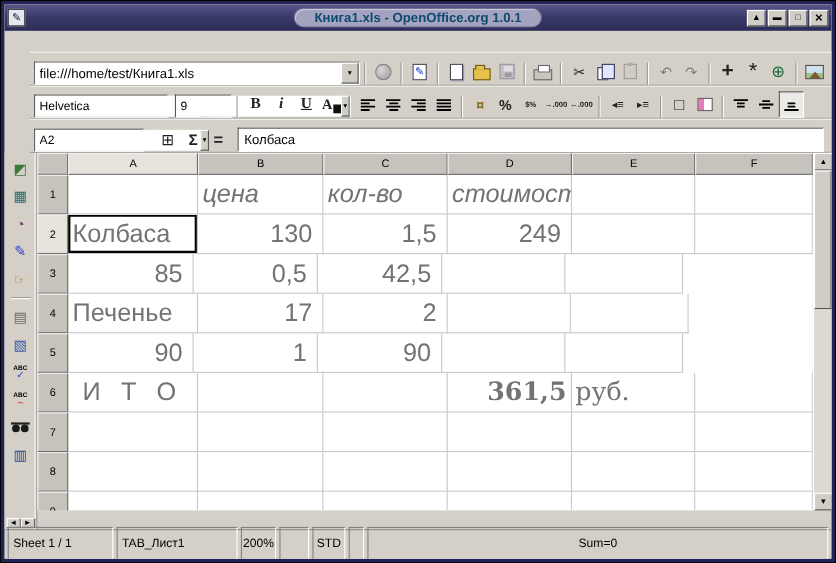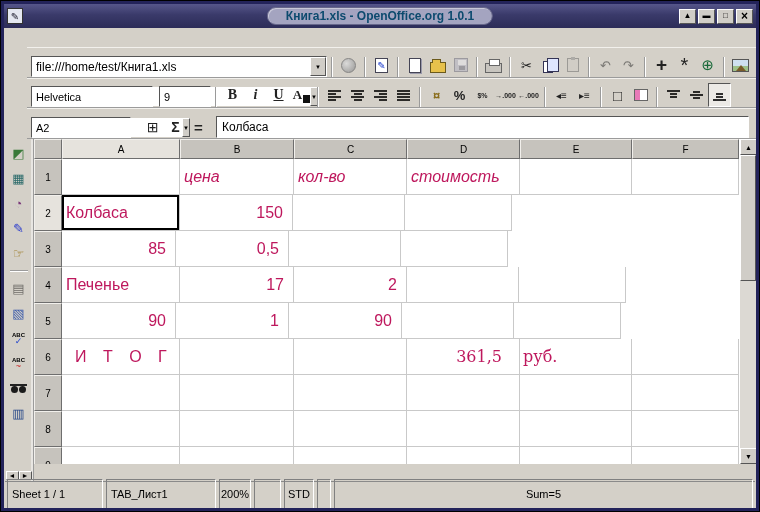--- a/index.html
+++ b/index.html
@@ -96,26 +96,26 @@
 
   .chrow { display:flex; height:20px; }
   .chd, .rhd, .corner { background:#c6c3bd; border:1px solid; border-color:#f2f0ec #6e6e6e #6e6e6e #f2f0ec;
     font-size:10px; color:#000; display:flex; align-items:center; justify-content:center; flex:none; }
   .corner { width:28px; height:20px; }
   .chd { height:20px; }
   .rhd { width:28px; }
   .chd.hl, .rhd.hl { background:#e6e3dd; }
   .grow { display:flex; height:36px; }
   .cell { flex:none; border-right:1px solid #c9c9c9; border-bottom:1px solid #c9c9c9;
-    font-size:16px; display:flex; align-items:center; white-space:nowrap; overflow:hidden; color:#be185d; }
+    font-size:23px; display:flex; align-items:center; white-space:nowrap; overflow:hidden; color:#737373; }
   .c-it { font-style:italic; padding-left:4px; }
   .c-tx { padding-left:4px; }
   .c-n { justify-content:flex-end; padding-right:9px; }
   .c-itog { padding-left:13px; letter-spacing:6px; }
-  .c-sern { font-family:"DejaVu Serif",serif; justify-content:flex-end; padding-right:17px; }
+  .c-sern { font-family:"DejaVu Serif",serif; justify-content:flex-end; padding-right:4px;font-weight:bold; }
   .c-serl { font-family:"DejaVu Serif",serif; padding-left:3px; }
   .selcell { box-shadow:inset 0 0 0 2px #000; position:relative; z-index:2; }
 
   
   .vscroll { position:absolute; top:0; right:0; bottom:17px; width:17px; background:#d9d6d0;
     display:flex; flex-direction:column; border-left:1px solid #fff; }
   .sbtn { width:17px; height:16px; flex:none; background:#d0cdc7; border:1px solid; border-color:#fff #555 #555 #fff;
     display:flex; align-items:center; justify-content:center; font-size:7px; color:#000; }
   .vthumb { height:126px; flex:none; background:#d0cdc7; border:1px solid; border-color:#fff #555 #555 #fff; }
   .vtrack { flex:1; background:#dcd9d3; }
@@ -430,28 +430,31 @@
                 <div class="cell" style="width: 118px;"></div>
                 <div class="cell c-it" style="width: 114px;">цена</div>
                 <div class="cell c-it" style="width: 113px;">кол-во</div>
                 <div class="cell c-it" style="width: 113px;">стоимость</div>
                 <div class="cell" style="width: 112px;"></div>
                 <div class="cell" style="width: 107px;"></div>
               </div>
               <div class="grow">
                 <div class="rhd hl">2</div>
                 <div class="cell c-tx selcell" style="width: 118px;">Колбаса</div>
-                <div class="cell c-n" style="width: 113px;">150</div>
+                <div class="cell c-n" style="width: 114px;">130</div>
+                <div class="cell c-n" style="width: 113px;">1,5</div>
+                <div class="cell c-n" style="width: 113px;">249</div>
                 <div class="cell" style="width: 112px;"></div>
                 <div class="cell" style="width: 107px;"></div>
               </div>
               <div class="grow">
                 <div class="rhd">3</div>
                 <div class="cell c-n" style="width: 114px;">85</div>
                 <div class="cell c-n" style="width: 113px;">0,5</div>
+                <div class="cell c-n" style="width: 113px;">42,5</div>
                 <div class="cell" style="width: 112px;"></div>
                 <div class="cell" style="width: 107px;"></div>
               </div>
               <div class="grow">
                 <div class="rhd">4</div>
                 <div class="cell c-tx" style="width: 118px;">Печенье</div>
                 <div class="cell c-n" style="width: 114px;">17</div>
                 <div class="cell c-n" style="width: 113px;">2</div>
                 <div class="cell" style="width: 112px;"></div>
                 <div class="cell" style="width: 107px;"></div>
@@ -513,17 +516,17 @@
     </div>
   </div>
 
   <div class="statusbar">
     <span class="sf" style="width:96px;">Sheet 1 / 1</span>
     <span class="sf" style="width:110px;">TAB_Лист1</span>
     <span class="sf c" style="width:32px;">200%</span>
     <span class="sf c" style="width:27px;"></span>
     <span class="sf c" style="width:30px;">STD</span>
     <span class="sf c" style="width:14px;"></span>
-    <span class="sf c" style="flex:1;justify-content:center;">Sum=5</span>
+    <span class="sf c" style="flex:1;justify-content:center;">Sum=0</span>
   </div>
 
 </div>
 </div>
 
 </body></html>

